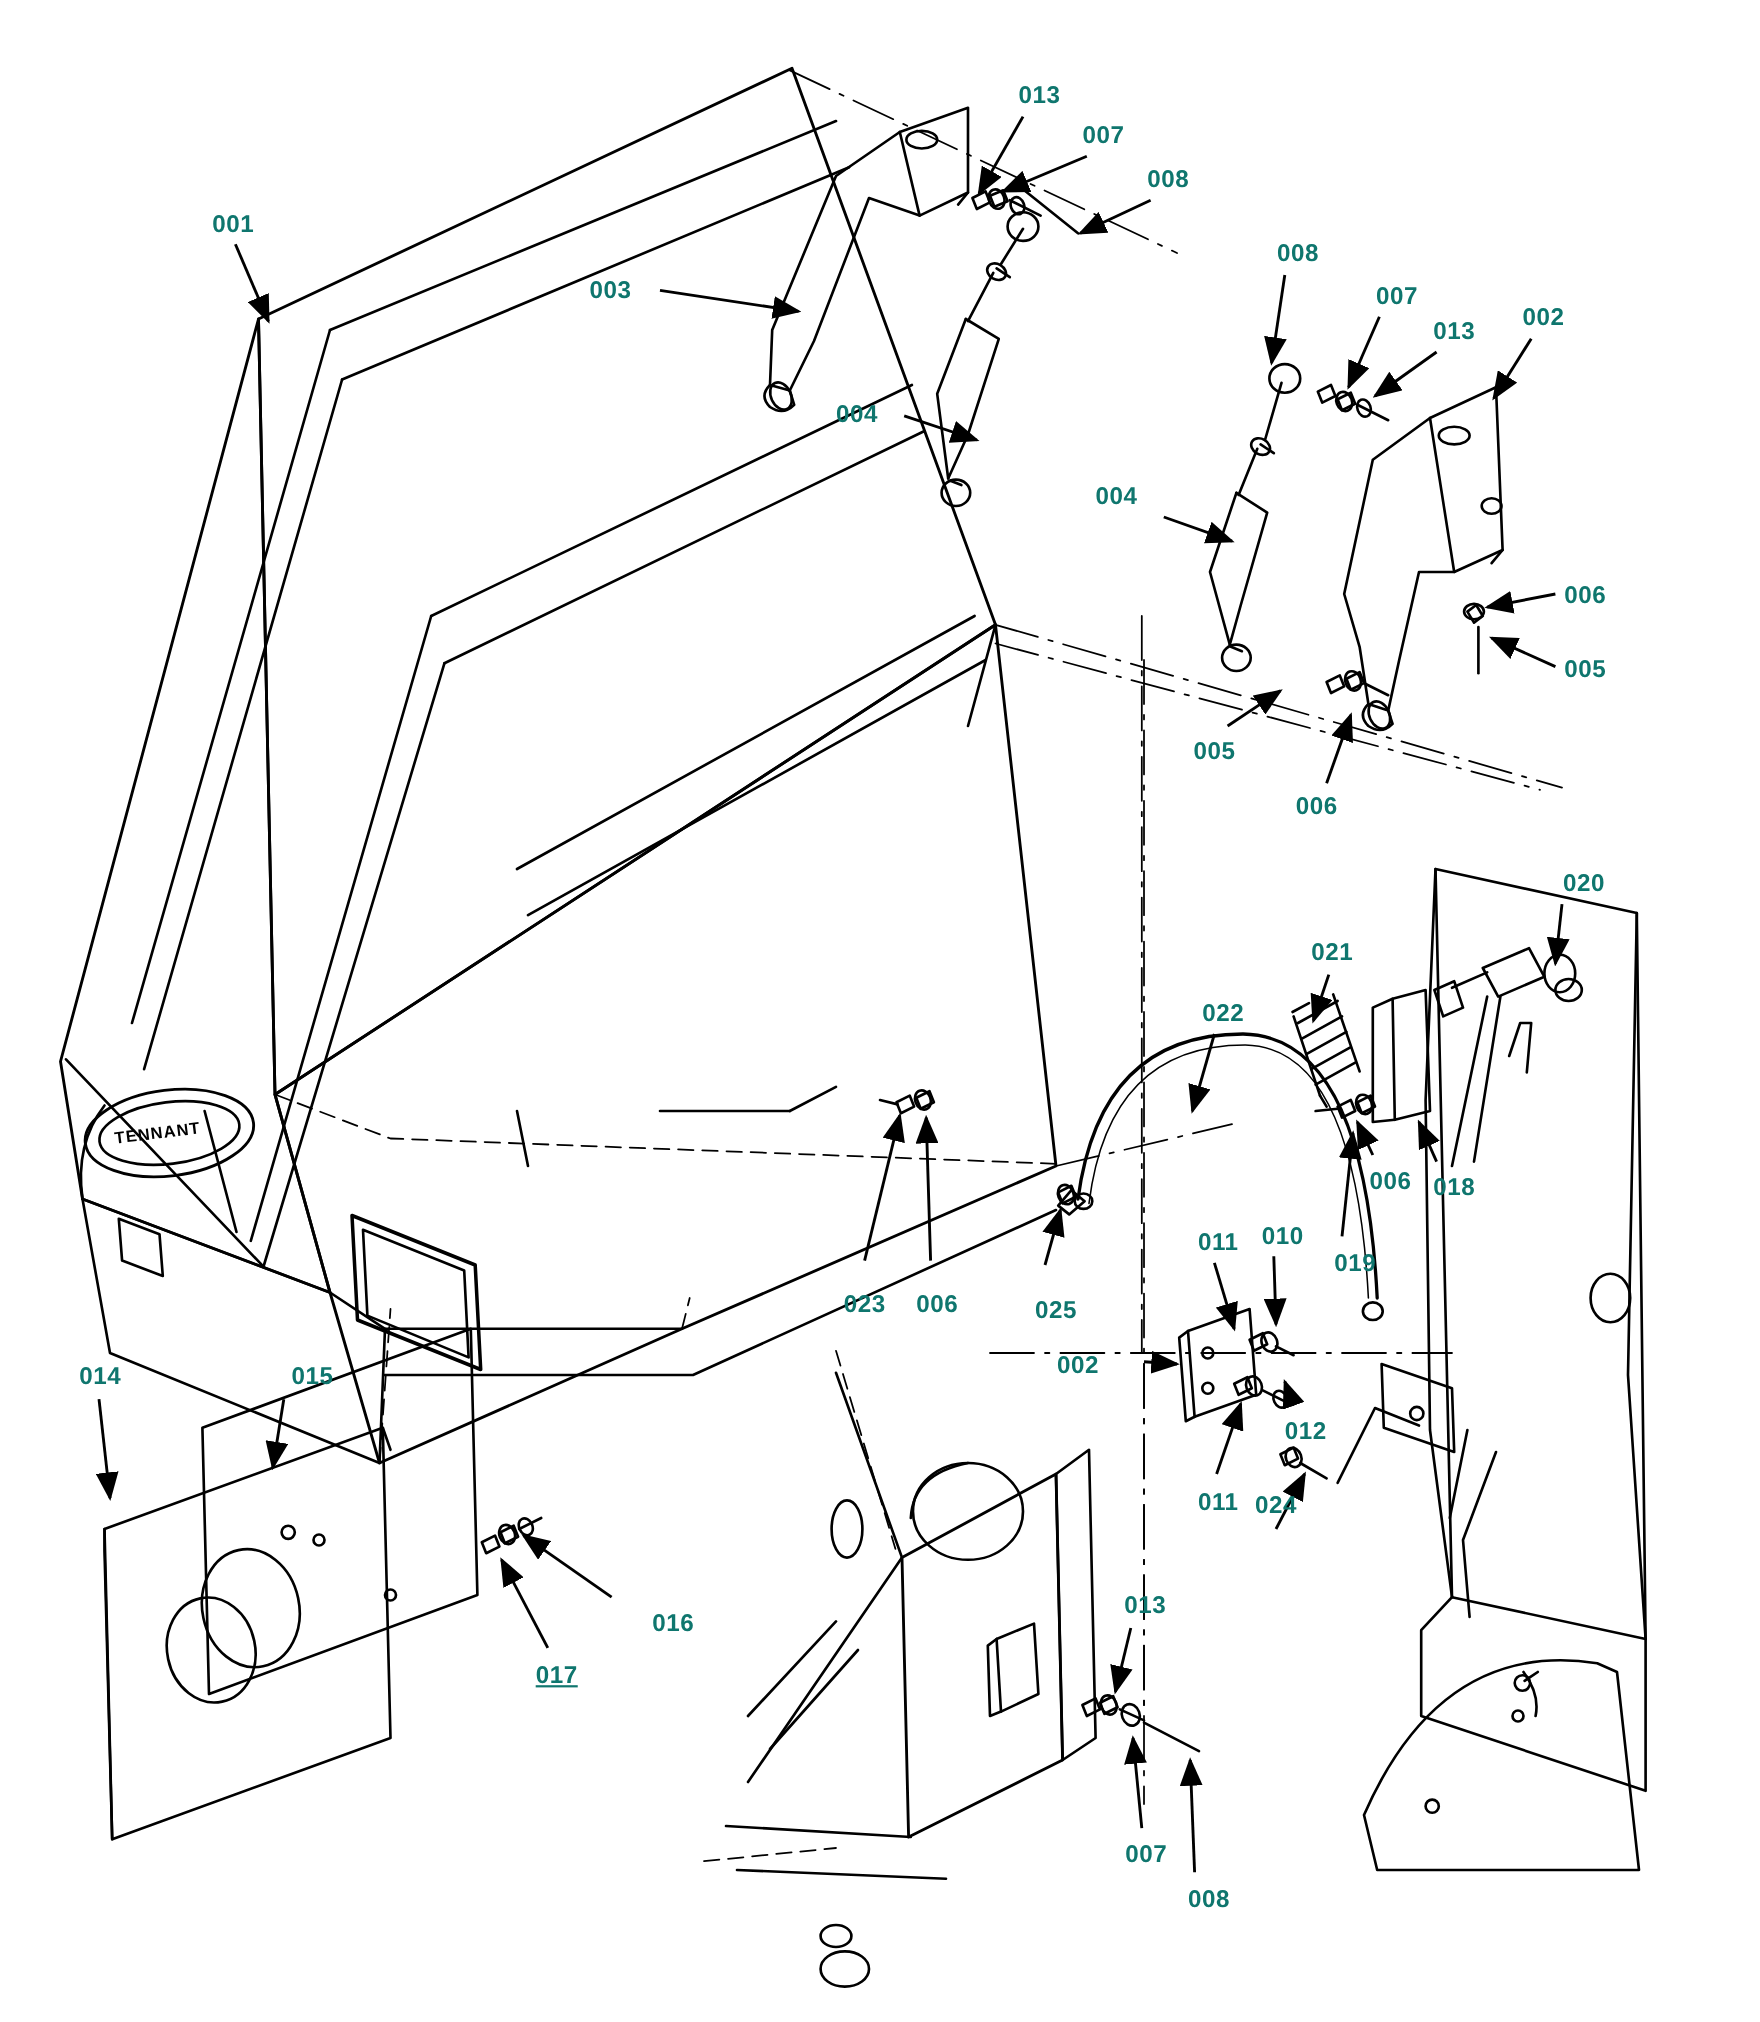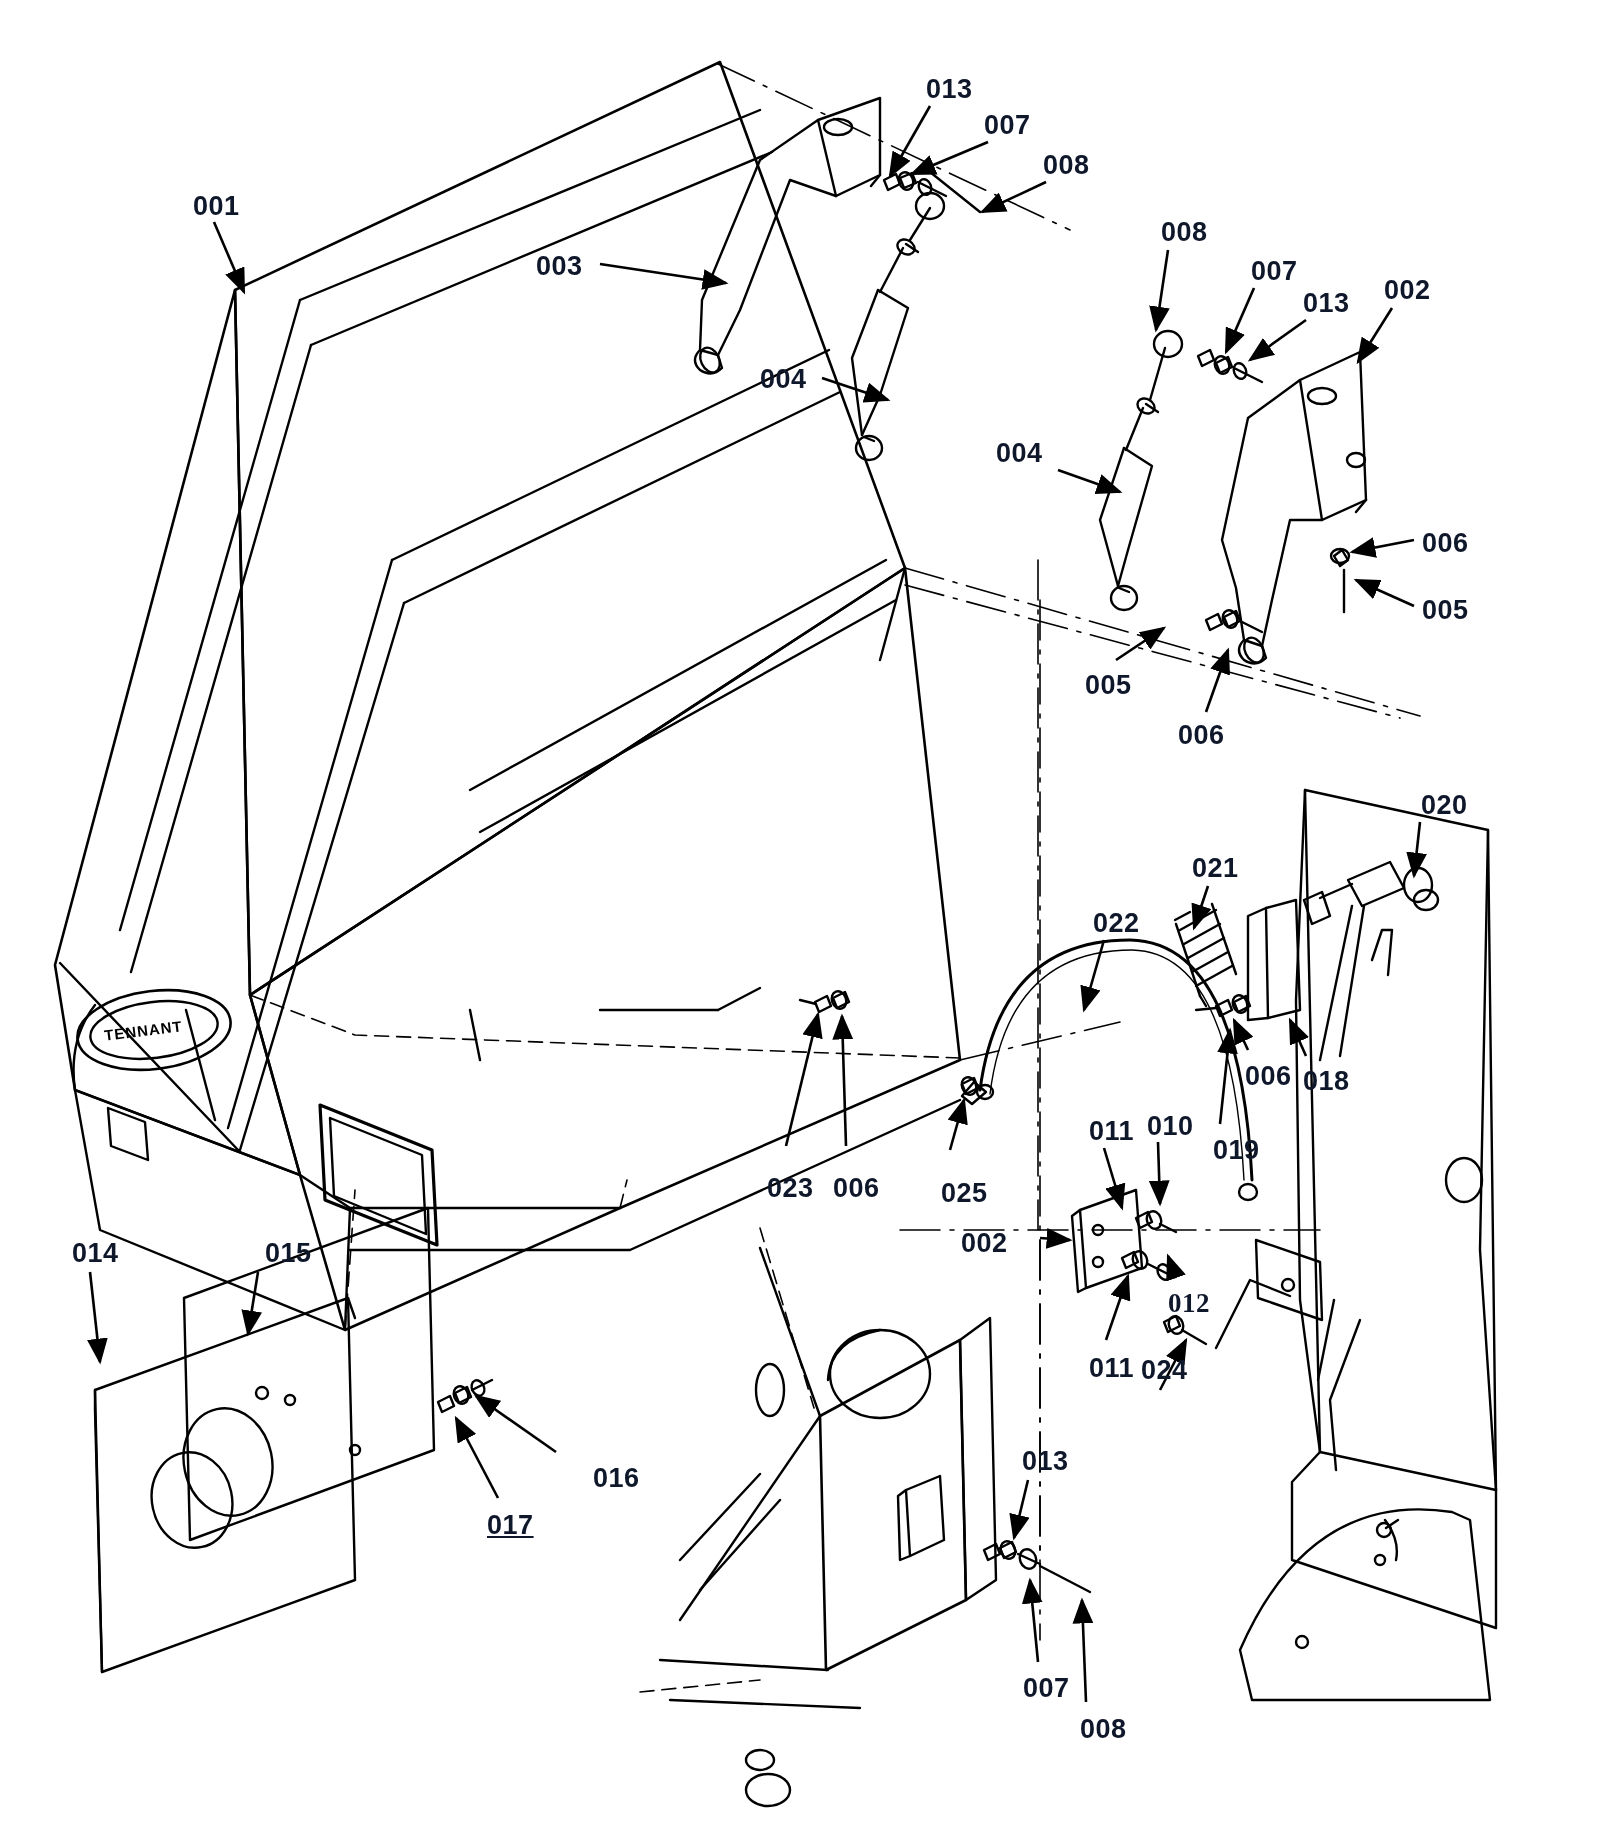--- a/index.html
+++ b/index.html
@@ -18,23 +18,23 @@
   #artwork {
     position: absolute;
     left: 0; top: 0;
     width: 1600px;
     height: 1838px;
   }
   .callout {
     position: absolute;
     font-family: "Liberation Sans", sans-serif;
     font-weight: bold;
-    font-size: 27px;
+    font-size: 22px;
     letter-spacing: 0.5px;
-    color: #0f172a;
+    color: #0f766e;
     white-space: nowrap;
     line-height: 1;
     user-select: none;
   }
   .logo-text {
     position: absolute;
     font-family: "Liberation Sans", sans-serif;
     font-weight: bold;
     font-size: 15px;
     letter-spacing: 1px;
@@ -403,21 +403,21 @@
   <div class="callout" style="left:1093px; top:910px;">022</div>
   <div class="callout" style="left:1245px; top:1063px;">006</div>
   <div class="callout" style="left:1303px; top:1068px;">018</div>
   <div class="callout" style="left:1213px; top:1137px;">019</div>
   <div class="callout" style="left:767px; top:1175px;">023</div>
   <div class="callout" style="left:833px; top:1175px;">006</div>
   <div class="callout" style="left:941px; top:1180px;">025</div>
   <div class="callout" style="left:1089px; top:1118px;">011</div>
   <div class="callout" style="left:1147px; top:1113px;">010</div>
   <div class="callout" style="left:961px; top:1230px;">002</div>
-  <div class="callout" style="left:1168px; top:1290px;font-family:Liberation Serif, serif;">012</div>
+  <div class="callout" style="left:1168px; top:1290px;">012</div>
   <div class="callout" style="left:1089px; top:1355px;">011</div>
   <div class="callout" style="left:1141px; top:1357px;">024</div>
   <div class="callout" style="left:72px; top:1240px;">014</div>
   <div class="callout" style="left:265px; top:1240px;">015</div>
   <div class="callout" style="left:556px; top:1465px;margin-left:37px;">016</div>
   <div class="callout" style="left:487px; top:1512px;text-decoration:underline;">017</div>
   <div class="callout" style="left:1022px; top:1448px;">013</div>
   <div class="callout" style="left:1023px; top:1675px;">007</div>
   <div class="callout" style="left:1080px; top:1716px;">008</div>
 

